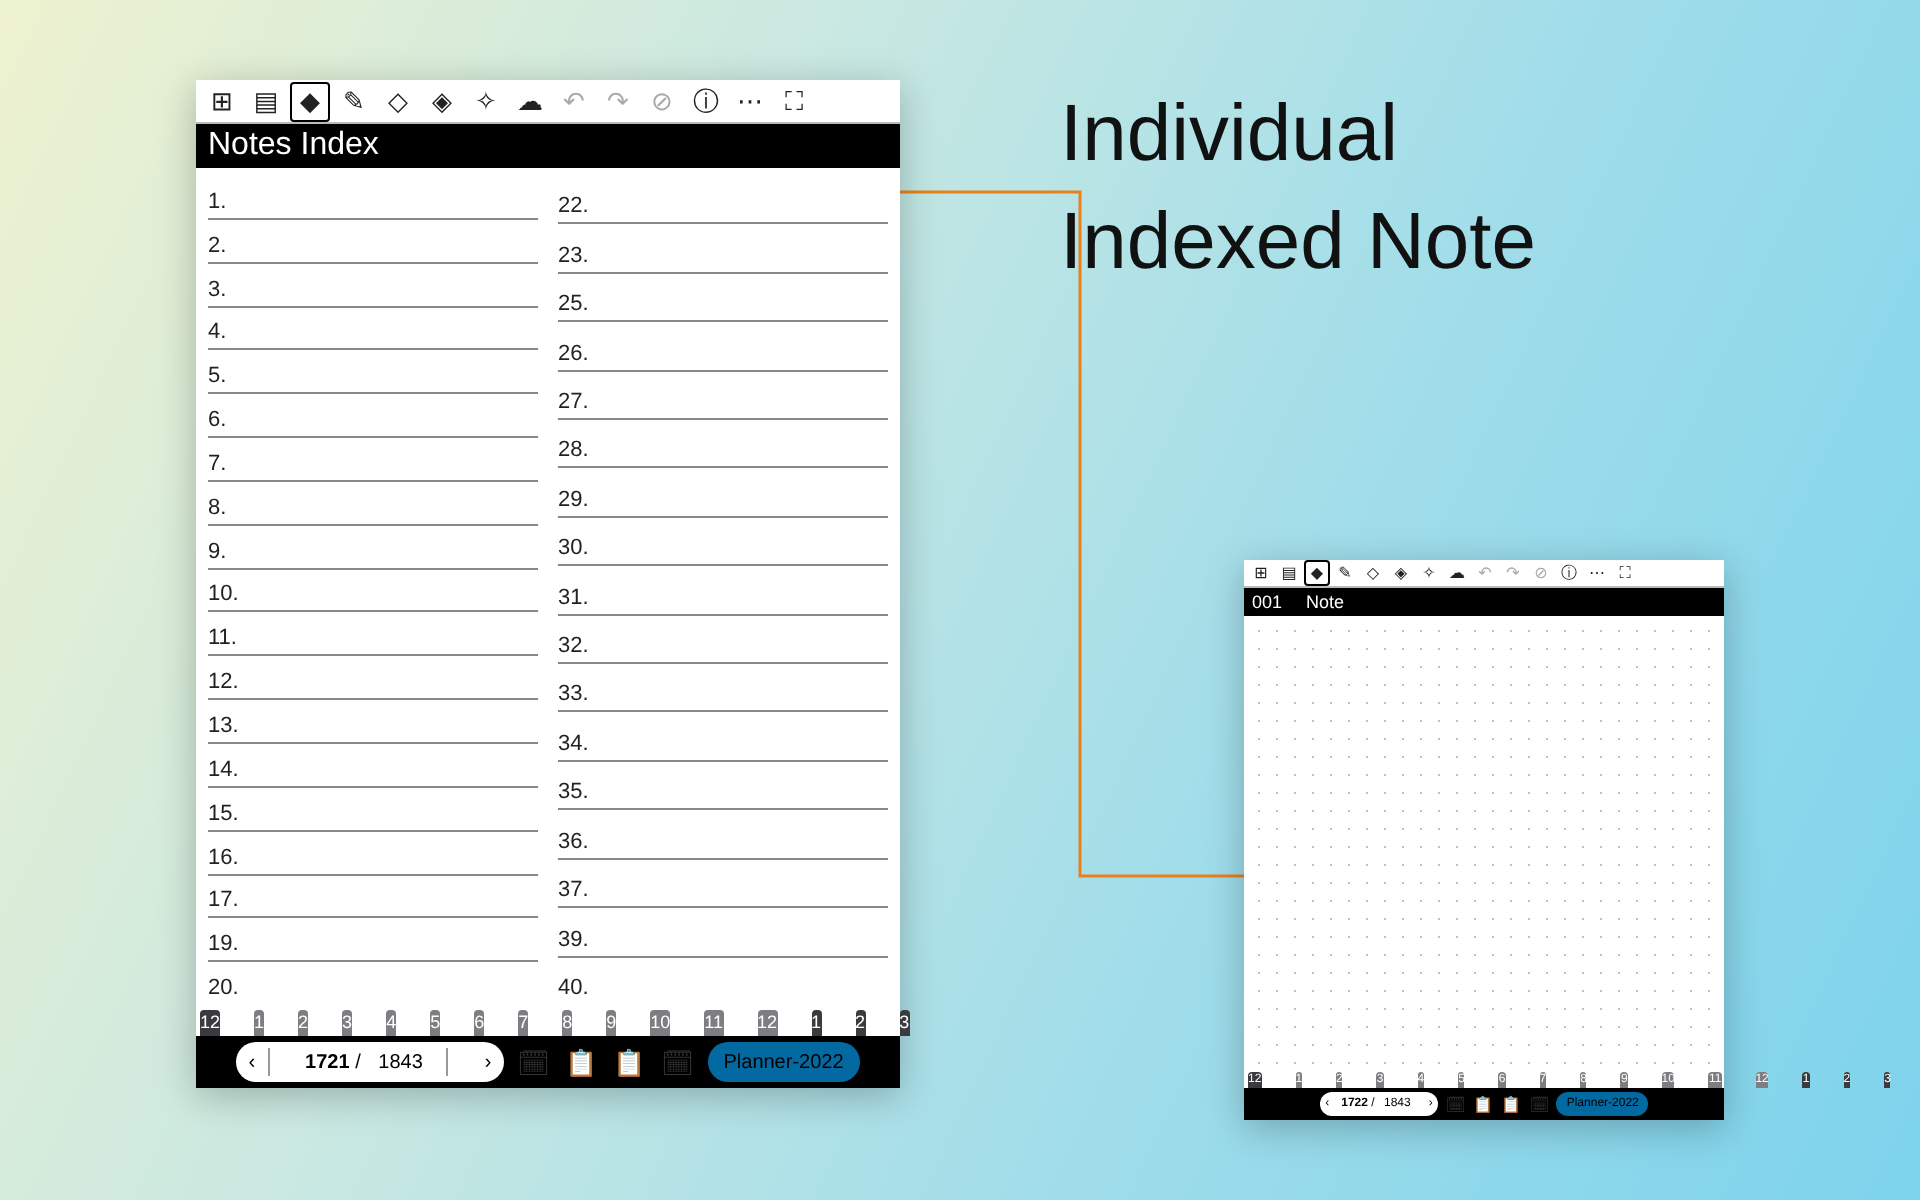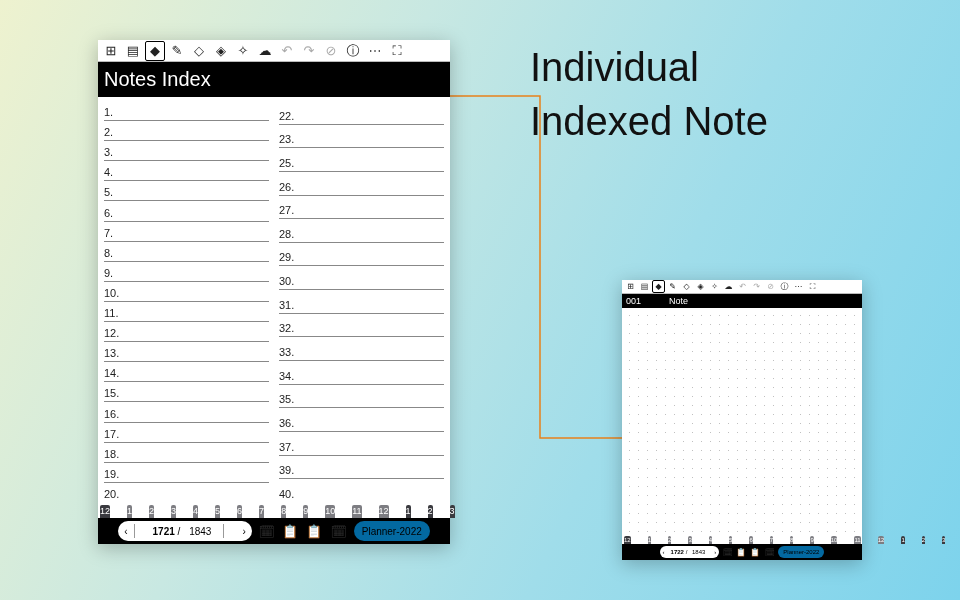--- a/index.html
+++ b/index.html
@@ -9,23 +9,23 @@
   
   .dev{position:absolute;background:#fff;box-shadow:0 4px 18px rgba(0,0,0,.25);display:flex;flex-direction:column}
   .dev-index{left:98px;top:40px;width:352px;height:504px}
   .dev-note{left:622px;top:280px;width:240px;height:280px}
 
   .toolbar{height:22px;background:#fff;border-bottom:1px solid #bbb;display:flex;align-items:center;gap:2px;padding:0 3px;box-sizing:border-box}
   .tb{width:18px;height:18px;display:flex;align-items:center;justify-content:center;font-size:13px;color:#222;border:1px solid transparent;border-radius:2px}
   .tb.sel{border:1px solid #000;background:#fff}
   .tb.dim{color:#aaa}
 
-  .hdr{background:#000;color:#fff;height:35px;display:flex;align-items:center;padding:0 6px;font-size:20px}
+  .hdr{background:#000;color:#fff;height:22px;display:flex;align-items:center;padding:0 6px;font-size:16px}
   .dev-note .hdr{height:14px;font-size:9px;padding:0 4px;gap:6px}
-  .hdr .num{margin-right:22px}
+  .hdr .num{margin-right:6px}
 
   .page{flex:1;display:flex;padding:4px 6px 2px 6px;gap:10px;box-sizing:border-box}
   .col{flex:1;display:flex;flex-direction:column}
   .row{flex:1;border-bottom:1px solid #888;display:flex;align-items:flex-end;font-size:11px;color:#222;padding-bottom:2px}
   .row:last-child{border-bottom:none}
 
   .dots{flex:1;background-image:radial-gradient(circle,#c0c0c0 .6px,transparent .6px);background-size:9px 9px;margin:3px}
 
   .tabs{height:14px;background:#fff;display:flex;gap:17px;padding:0 2px;box-sizing:border-box;align-items:flex-end}
   .tab{flex:1;background:#7d7d82;color:#fff;font-size:9px;text-align:center;line-height:13px;border-radius:2px 2px 0 0}
@@ -96,21 +96,20 @@
         <div class="row">8.</div>
         <div class="row">9.</div>
         <div class="row">10.</div>
         <div class="row">11.</div>
         <div class="row">12.</div>
         <div class="row">13.</div>
         <div class="row">14.</div>
         <div class="row">15.</div>
         <div class="row">16.</div>
         <div class="row">17.</div>
-        <div class="row">18.</div>
         <div class="row">19.</div>
         <div class="row">20.</div>
       </div>
     <div class="col" id="col2">
         <div class="row">22.</div>
         <div class="row">23.</div>
         <div class="row">25.</div>
         <div class="row">26.</div>
         <div class="row">27.</div>
         <div class="row">28.</div>

